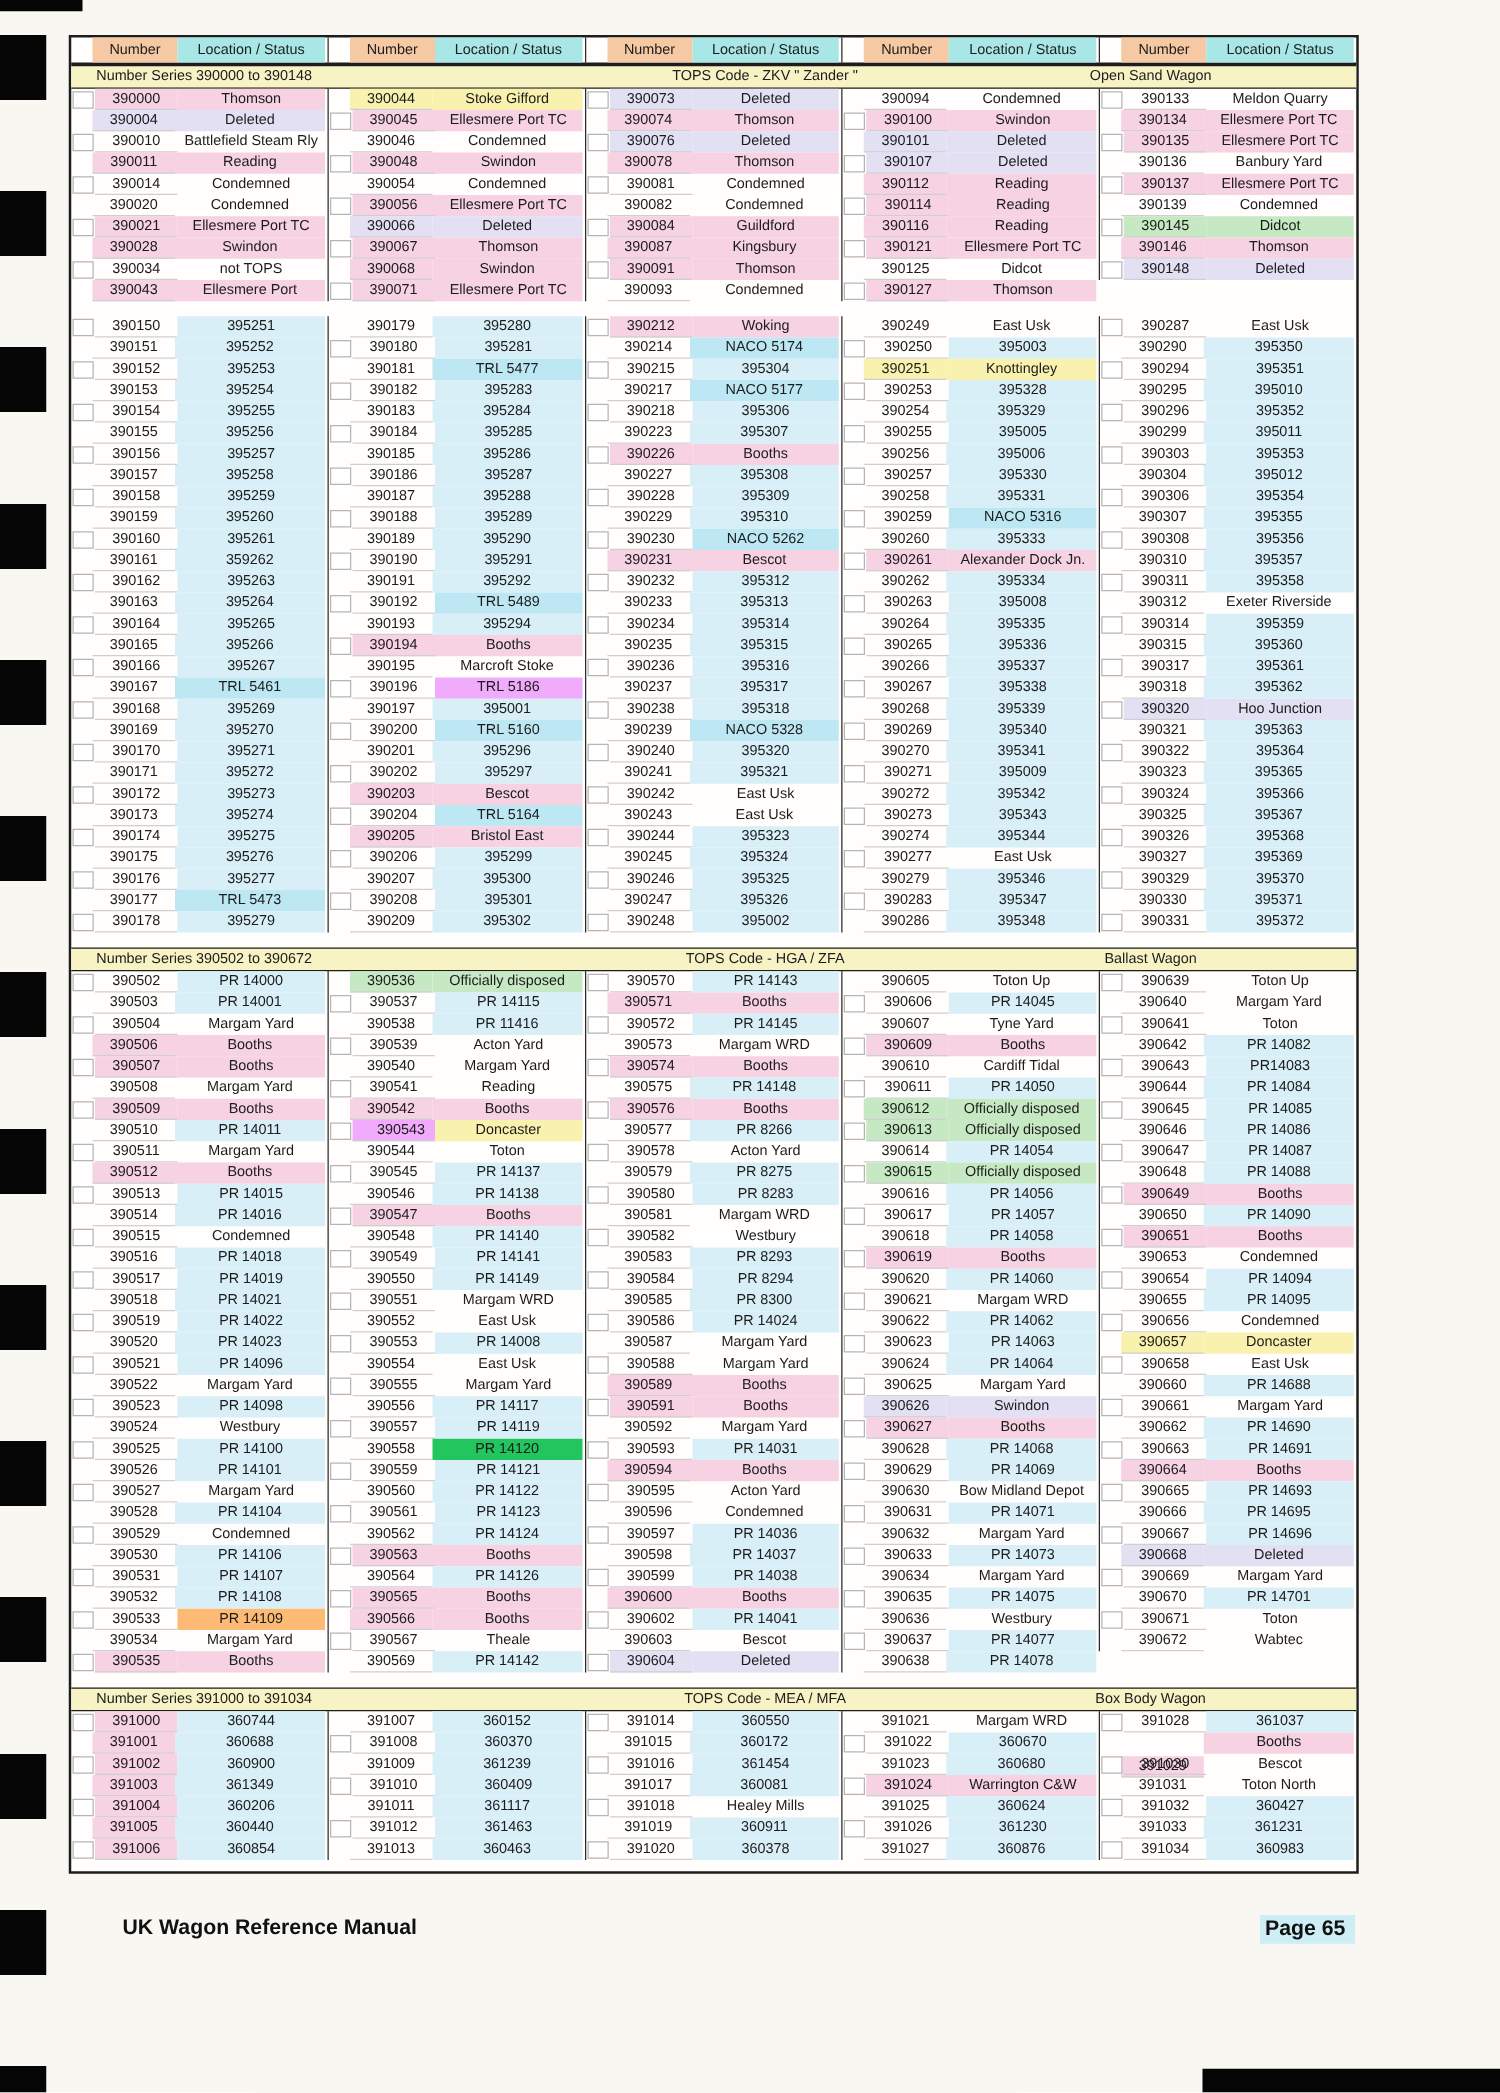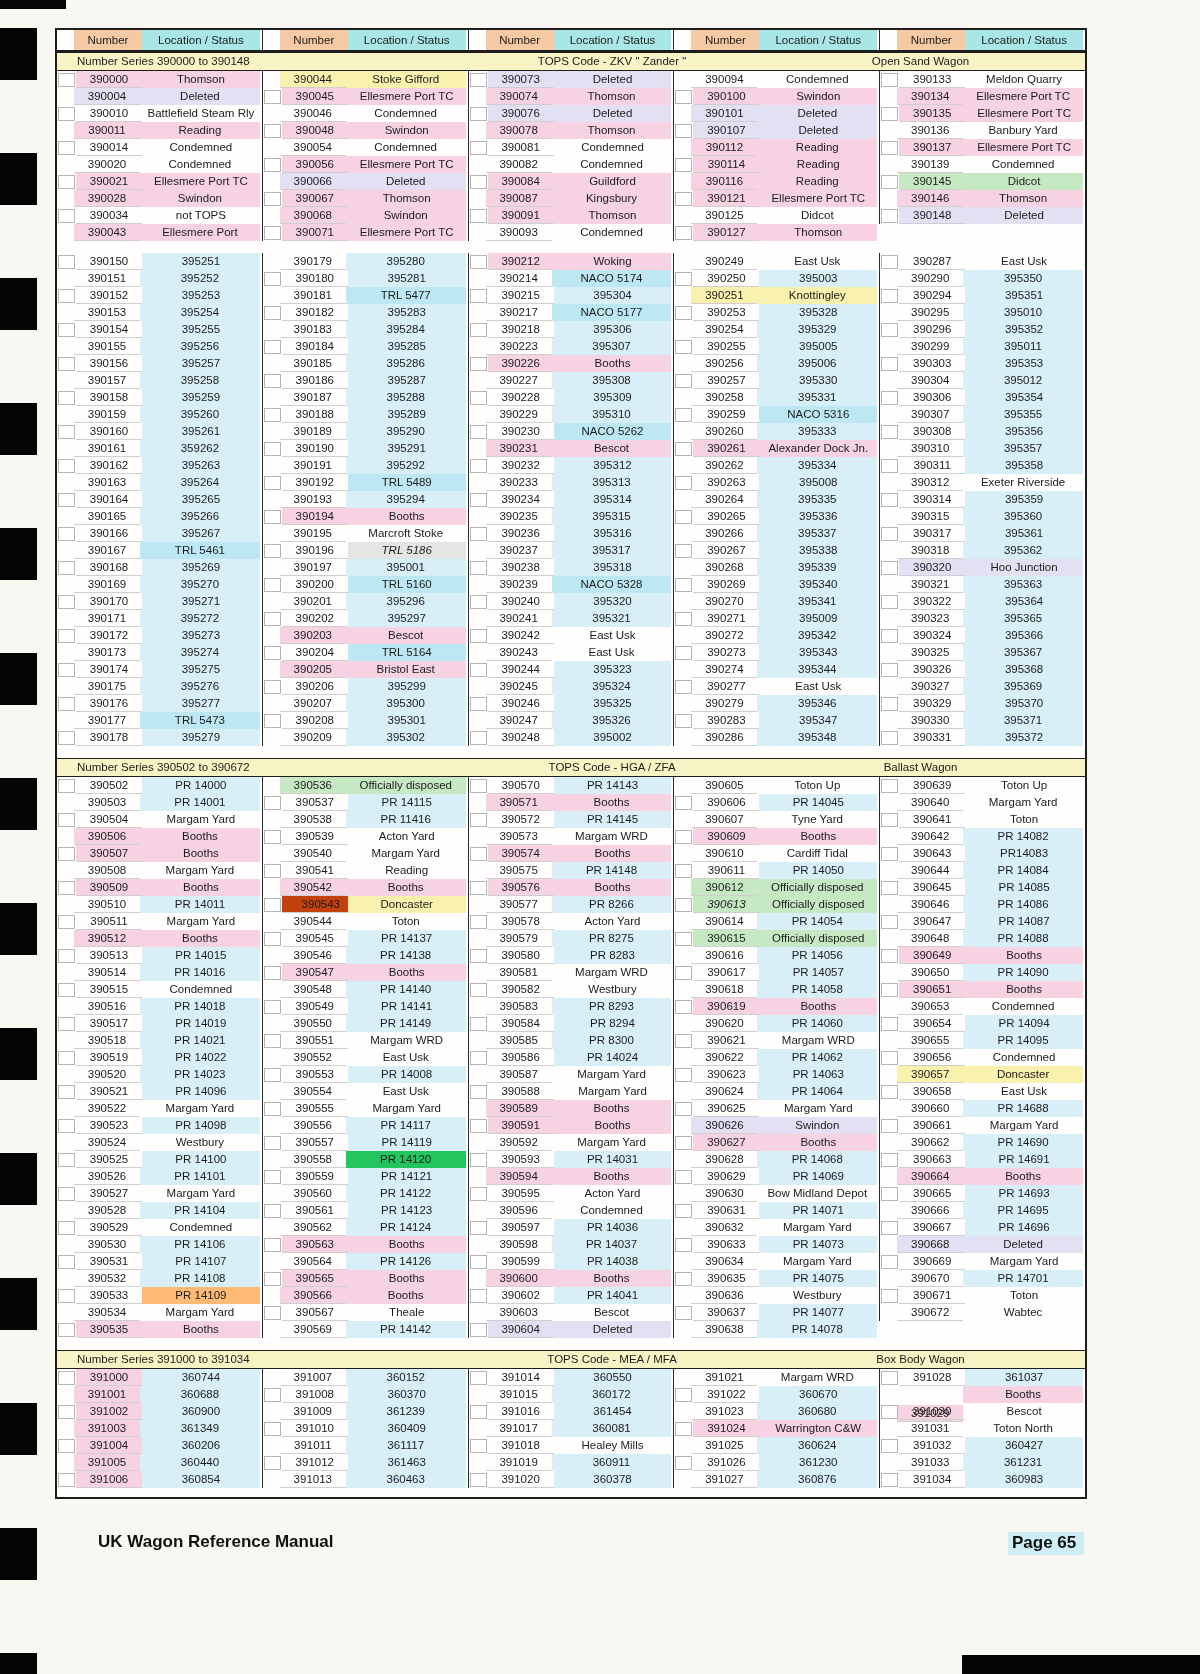--- a/index.html
+++ b/index.html
@@ -562,21 +562,21 @@
                 <div class="val" style="background: rgb(246, 210, 226);">Booths</div>
               </div>
               <div class="row">
                 <div class="sp"></div>
                 <div class="num">390195</div>
                 <div class="val">Marcroft Stoke</div>
               </div>
               <div class="row">
                 <div class="sp boxed"></div>
                 <div class="num">390196</div>
-                <div class="val" style="background: #e5e5e5; font-style: italic;">TRL 5186</div>
+                <div class="val" style="background: #f0abfc;">TRL 5186</div>
               </div>
               <div class="row">
                 <div class="sp"></div>
                 <div class="num">390197</div>
                 <div class="val" style="background: rgb(216, 239, 247);">395001</div>
               </div>
               <div class="row">
                 <div class="sp boxed"></div>
                 <div class="num">390200</div>
                 <div class="val" style="background: rgb(189, 232, 243);">TRL 5160</div>
@@ -1275,21 +1275,21 @@
                 <div class="num">390541</div>
                 <div class="val">Reading</div>
               </div>
               <div class="row">
                 <div class="sp"></div>
                 <div class="num" style="background: rgb(246, 210, 226);">390542</div>
                 <div class="val" style="background: rgb(246, 210, 226);">Booths</div>
               </div>
               <div class="row">
                 <div class="sp boxed"></div>
-                <div class="num" style="background: #c2410c; padding-left: 12px;">390543</div>
+                <div class="num" style="background: #f0abfc; padding-left: 12px;">390543</div>
                 <div class="val" style="background: rgb(249, 241, 174);">Doncaster</div>
               </div>
               <div class="row">
                 <div class="sp"></div>
                 <div class="num">390544</div>
                 <div class="val">Toton</div>
               </div>
               <div class="row">
                 <div class="sp boxed"></div>
                 <div class="num">390545</div>
@@ -1609,21 +1609,21 @@
                 <div class="num">390611</div>
                 <div class="val" style="background: rgb(216, 239, 247);">PR 14050</div>
               </div>
               <div class="row">
                 <div class="sp"></div>
                 <div class="num" style="background: rgb(198, 233, 196);">390612</div>
                 <div class="val" style="background: rgb(198, 233, 196);">Officially disposed</div>
               </div>
               <div class="row">
                 <div class="sp boxed"></div>
-                <div class="num" style="background: rgb(198, 233, 196); font-style: italic;">390613</div>
+                <div class="num" style="background: rgb(198, 233, 196);">390613</div>
                 <div class="val" style="background: rgb(198, 233, 196);">Officially disposed</div>
               </div>
               <div class="row">
                 <div class="sp"></div>
                 <div class="num">390614</div>
                 <div class="val" style="background: rgb(216, 239, 247);">PR 14054</div>
               </div>
               <div class="row">
                 <div class="sp boxed"></div>
                 <div class="num" style="background: rgb(198, 233, 196);">390615</div>

